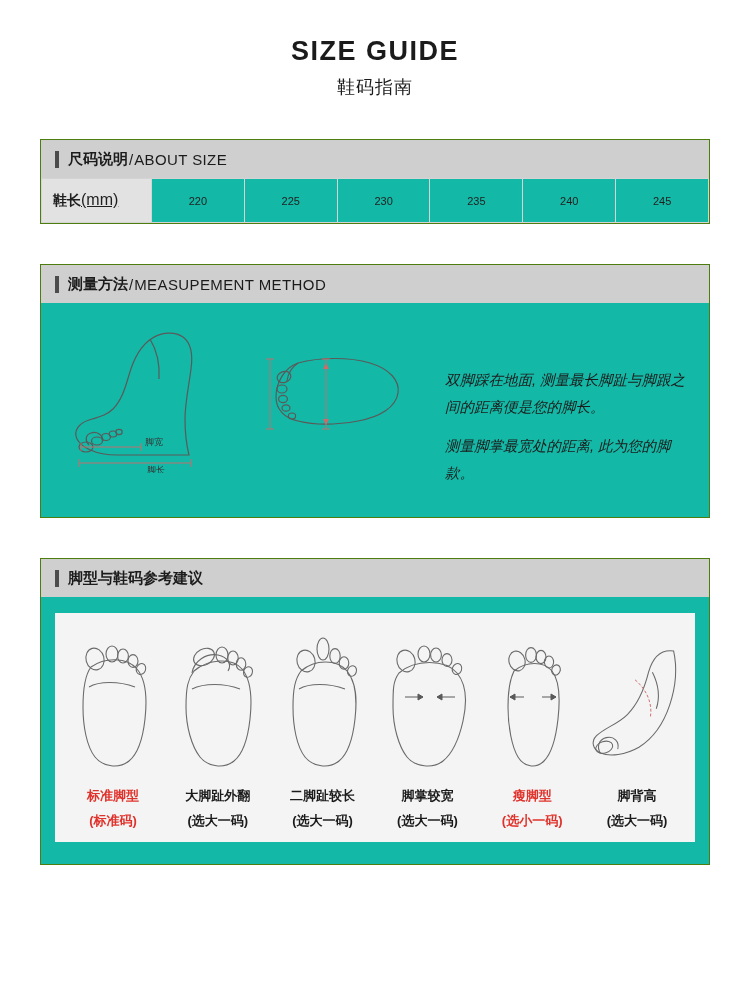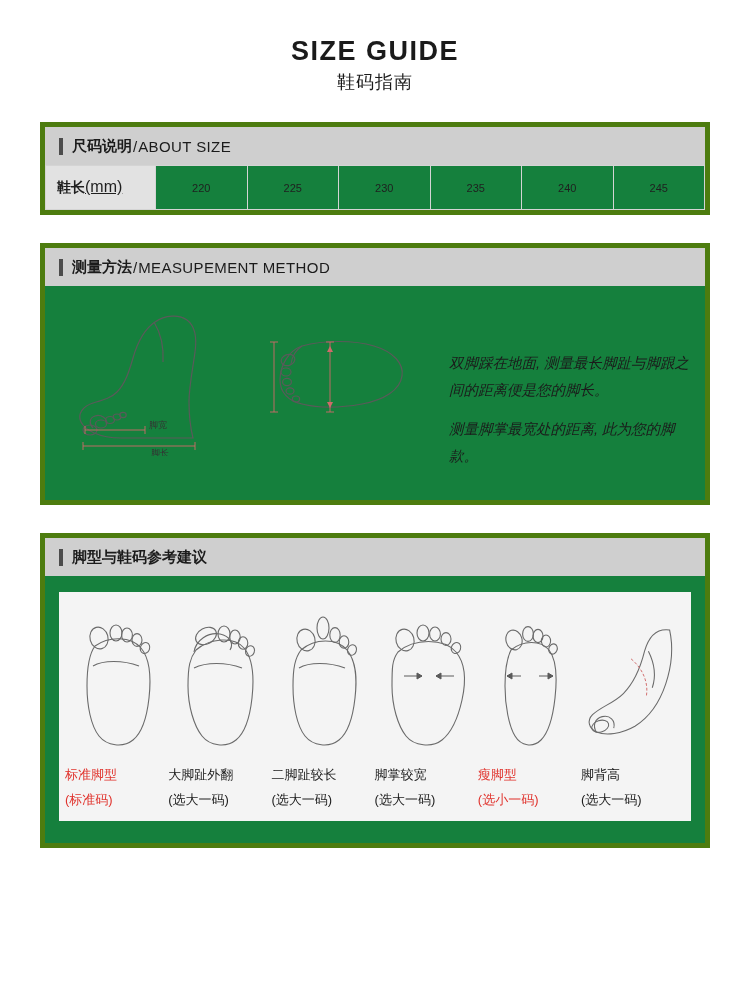--- a/index.html
+++ b/index.html
@@ -29,30 +29,30 @@
     padding-top: 36px;
   }
   .title-en {
     font-size: 27px;
     font-weight: bold;
     letter-spacing: 1.5px;
     color: #1b1b1b;
   }
   .title-cn {
     font-size: 18px;
-    margin-top: 3px;
+    margin-top: 8px;
     color: #1b1b1b;
     letter-spacing: 1px;
   }
 
   
   .section {
-    margin-top: 28px;
-    border: 5px solid #4d7c0f;
-    background: #15803d;
+    margin-top: 40px;
+    border: 1px solid #4d7c0f;
+    background: #14b8a6;
   }
   .section-header {
     background: #cfcfcf;
     height: 38px;
     display: flex;
     align-items: center;
     padding-left: 14px;
     font-size: 15px;
     color: #1b1b1b;
     position: relative;
@@ -116,21 +116,22 @@
     padding: 16px 14px 22px 14px;
   }
   .foot-grid {
     display: flex;
     justify-content: space-between;
     background: #f4f4f4;
     padding: 14px 6px 12px 6px;
   }
   .foot-cell {
     width: 104px;
-    text-align: left;
+    text-align: center;
+    font-weight: bold;
   }
   .foot-cell .art { height: 150px; display: flex; align-items: flex-end; justify-content: center; }
   .foot-cell .lbl1 {
     font-size: 13px;
     margin-top: 10px;
     color: #1b1b1b;
   }
   .foot-cell .lbl2 {
     font-size: 13px;
     margin-top: 7px;

